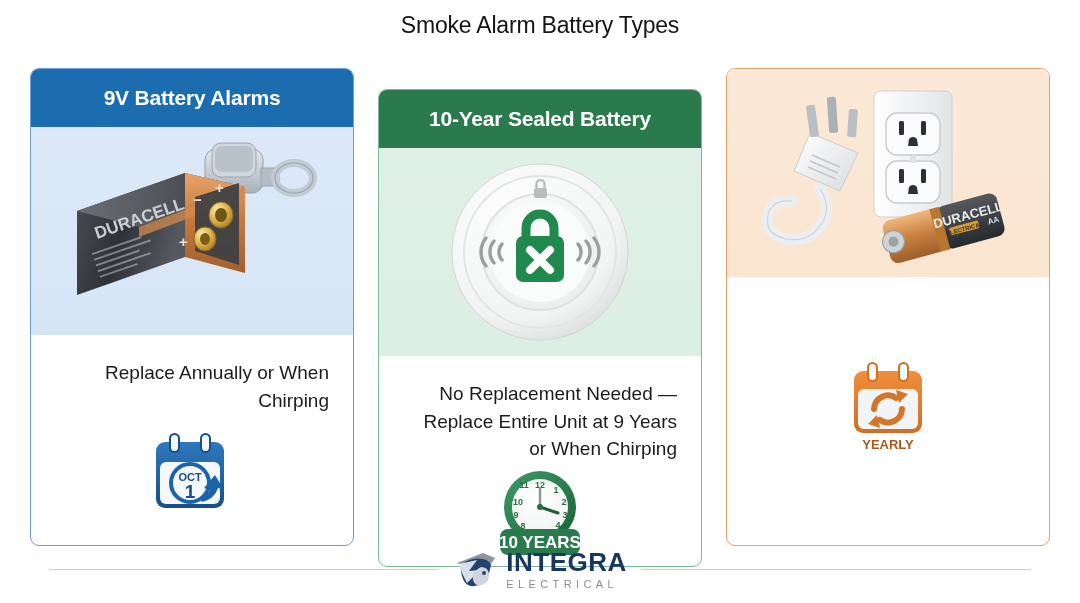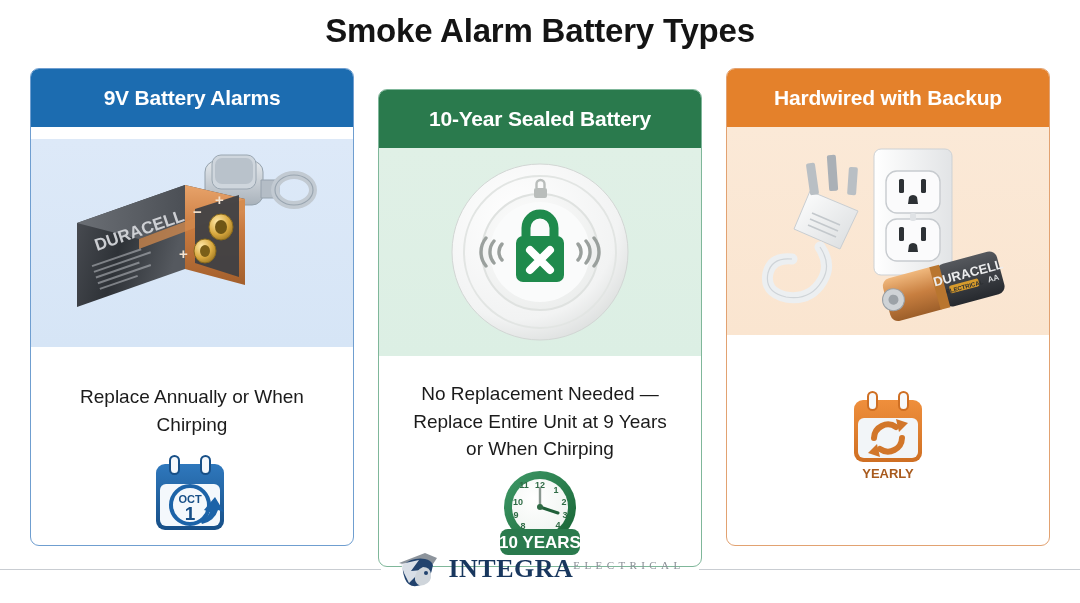--- a/index.html
+++ b/index.html
@@ -11,22 +11,22 @@
     font-family: "Liberation Sans", sans-serif;
     overflow: hidden;
     position: relative;
   }
 
   
   .page-title {
     position: absolute;
     top: 12px; left: 0; width: 1080px;
     text-align: center;
-    font-size: 33px;
-    font-weight: bold;
+    font-size: 23px;
+    font-weight: normal;
     color: #141414;
     letter-spacing: -0.2px;
   }
 
   
   .cards {
     position: absolute;
     top: 68px; left: 30px;
     width: 1020px; height: 478px;
     display: flex;
@@ -34,21 +34,21 @@
   }
   .card {
     width: 332px; height: 478px;
     border-radius: 9px;
     overflow: hidden;
     display: flex;
     flex-direction: column;
     background: #ffffff;
     box-sizing: border-box;
   }
-  .card.blue   { border: 1.5px solid #6f9ed0; gap: 12px; }
+  .card.blue   { border: 1.5px solid #6f9ed0; }
   .card.green  { border: 1.5px solid #7fb79a; margin-top: 21px; }
   .card.orange { border: 1.5px solid #e2a271; }
 
   .card-header {
     height: 58px;
     flex: 0 0 58px;
     display: flex;
     align-items: center;
     justify-content: center;
     color: #ffffff;
@@ -65,21 +65,21 @@
     position: relative;
     overflow: hidden;
   }
   .blue   .card-image { background: linear-gradient(180deg,#dde9f8 0%, #d6e5f6 100%); }
   .green  .card-image { background: linear-gradient(180deg,#e0f0e6 0%, #dcefe4 100%); }
   .orange .card-image { background: linear-gradient(180deg,#fbe9d7 0%, #fae5d0 100%); }
 
   .card-caption {
     flex: 0 0 auto;
     padding: 24px 24px 0 24px;
-    text-align: center;
+    text-align: right;
     font-size: 19px;
     line-height: 1.45;
     color: #1b1b1b;
   }
   .card-badge-wrap {
     flex: 1 1 auto;
     display: flex;
     align-items: center;
     justify-content: center;
     padding-bottom: 12px;
@@ -109,21 +109,21 @@
     height: 1px;
     background: #c9cdd2;
     width: 390px;
   }
   .logo {
     display: flex;
     align-items: center;
     gap: 9px;
     padding: 0 14px;
   }
-  .logo-text { display: flex; flex-direction: row; line-height: 1; font-family: Liberation Serif, serif; }
+  .logo-text { display: flex; flex-direction: column; line-height: 1; }
   .logo-word {
     font-size: 26px; font-weight: bold; color: #18375e; letter-spacing: 0.5px;
   }
   .logo-sub {
     font-size: 11px; color: #8a8f96; letter-spacing: 4.4px; margin-top: 4px;
   }
 </style>
 </head>
 <body>
 
@@ -301,21 +301,20 @@
         <line x1="52" y1="44" x2="52" y2="25" stroke="#8a9790" stroke-width="2.4" stroke-linecap="round"></line>
         <line x1="52" y1="44" x2="70" y2="50" stroke="#1f5f38" stroke-width="3" stroke-linecap="round"></line>
         <circle cx="52" cy="44" r="3" fill="#2f6b45"></circle>
         <rect x="12" y="66" width="80" height="26" rx="8" fill="#2a7a4d"></rect>
         <text x="52" y="85" text-anchor="middle" fill="#ffffff" font-size="17" font-weight="bold" font-family="Liberation Sans, sans-serif">10 YEARS</text>
       </svg>
     </div>
   </div>
 
   <div class="card orange">
-    <div class="card-header">Hardwired with Backup</div>
 
     <div class="card-image">
       <svg class="plugscene" width="280" height="196" viewBox="0 0 280 196">
         <defs>
           <linearGradient id="plateg" x1="0" y1="0" x2="1" y2="0">
             <stop offset="0" stop-color="#ffffff"></stop>
               <stop offset="1" stop-color="#e2e4e6"></stop>
           </linearGradient>
           <linearGradient id="aag" x1="0" y1="0" x2="0" y2="1">
             <stop offset="0" stop-color="#f0b87d"></stop>

